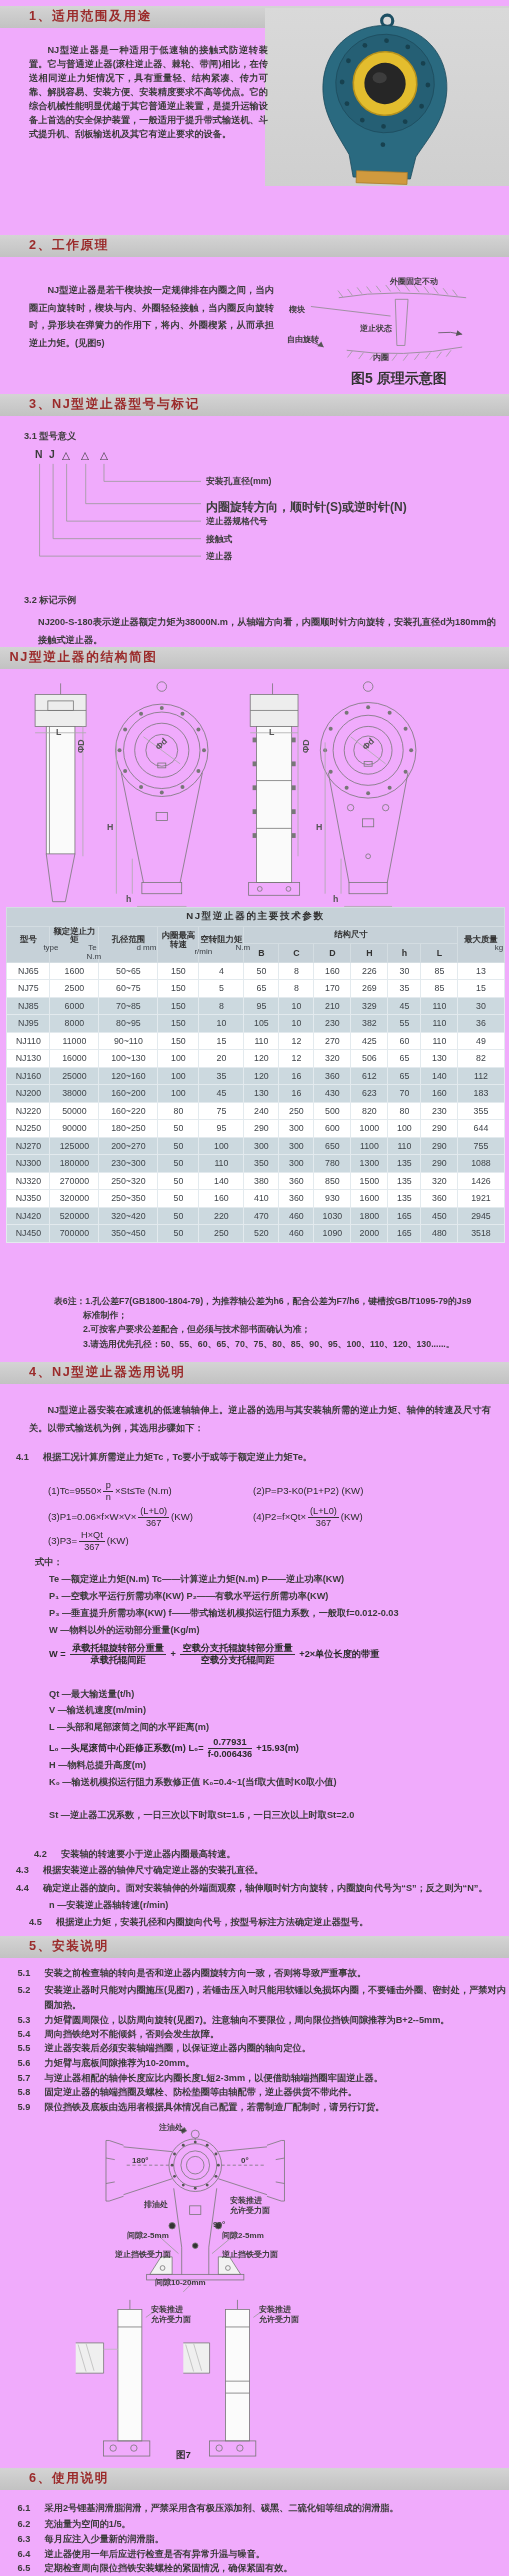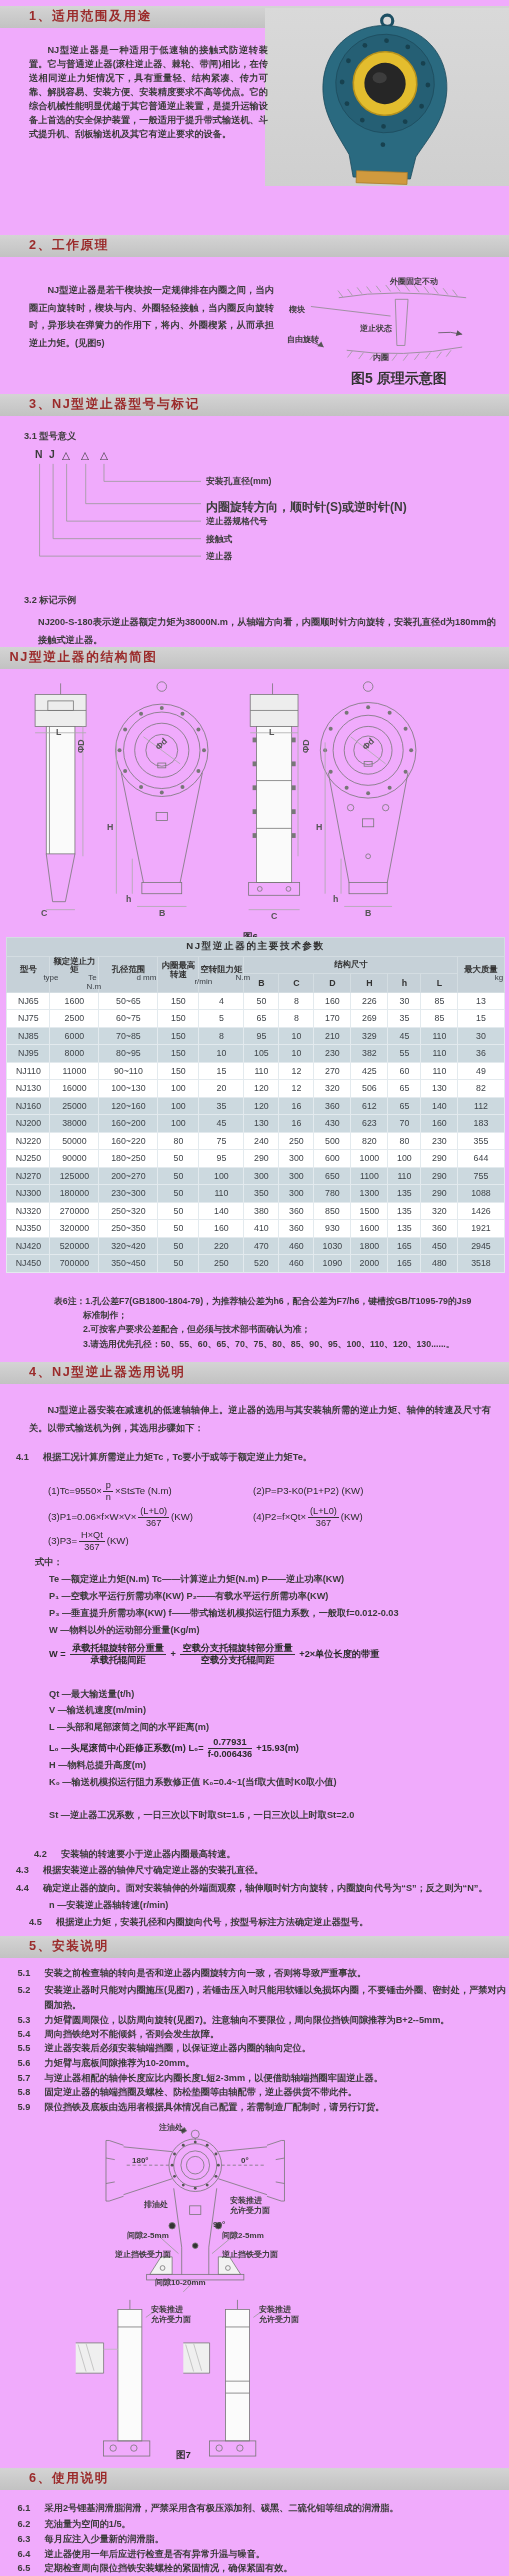--- a/index.html
+++ b/index.html
@@ -20,21 +20,21 @@
   .lbl2{position:absolute;font-size:8px;font-weight:bold;color:#3d3d3d;line-height:9.6px;white-space:nowrap;}
   .dim{position:absolute;font-size:8.8px;font-weight:bold;color:#555;white-space:nowrap;}
   .dim.rot{transform:rotate(-90deg);transform-origin:left top;}
   .dim.rot45{transform:rotate(-45deg);}
   .cap{position:absolute;font-size:9.6px;font-weight:bold;color:#333;}
   .formula{position:absolute;font-size:9.6px;color:#2c2c2c;white-space:nowrap;}
   .fr{display:inline-block;vertical-align:middle;text-align:center;margin:0 1.6px;}
   .fr .n{display:block;border-bottom:0.8px solid #333;padding:0 2.4px;line-height:11px;font-size:9.2px;}
   .fr .d{display:block;line-height:11px;font-size:9.2px;}
   .deffr{font-size:9.2px;font-weight:bold;}
-  table.spec{position:absolute;left:6.4px;top:937px;width:497px;border-collapse:collapse;
+  table.spec{position:absolute;left:6.4px;top:907px;width:497px;border-collapse:collapse;
         table-layout:fixed;font-size:8.8px;color:#3f4449;}
   table.spec td,table.spec th{border:0.8px solid #e3eaee;text-align:center;padding:0;}
   table.spec thead th{background:#c6d1d8;border:0.8px solid #d4dde2;font-weight:bold;color:#333;}
   table.spec .ttl{font-size:9.6px;height:17.5px;letter-spacing:1.6px;}
   table.spec .h1 th{height:14.3px;font-size:8.4px;line-height:8.8px;}
   table.spec .h2 th{height:16px;font-size:8.8px;}
   table.spec tbody tr{height:17.5px;background:#fff;}
   table.spec tbody tr.alt{background:#ccd9df;}
   table.spec thead .en{display:block;font-size:8px;font-weight:normal;color:#3a3f44;padding-left:36px;}
   .note{position:absolute;font-size:8.8px;font-weight:bold;color:#3c3c3c;white-space:nowrap;}

